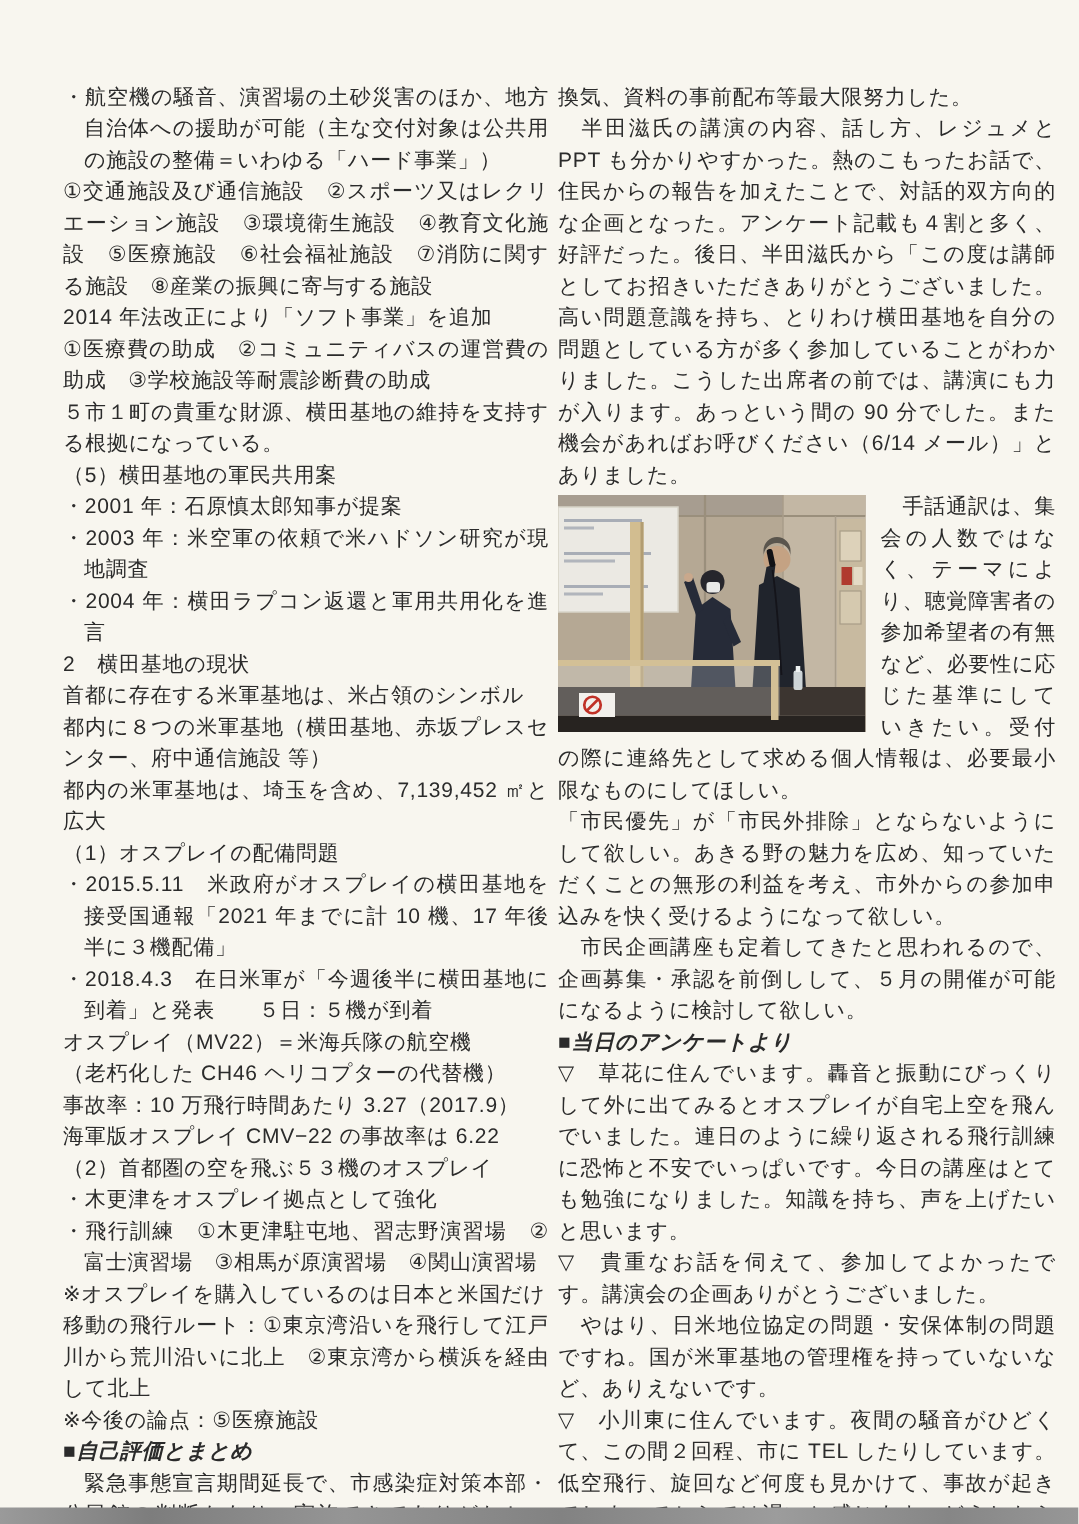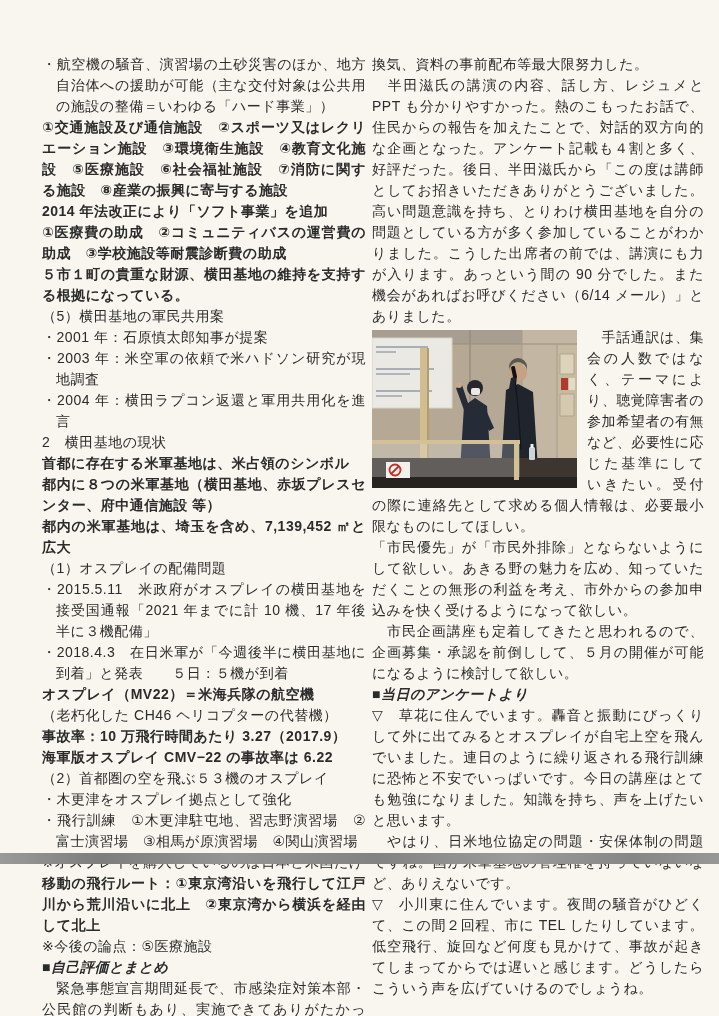--- a/index.html
+++ b/index.html
@@ -3,28 +3,28 @@
 <meta charset="utf-8">
 <style>
   html,body{margin:0;padding:0;}
   body{
     width:719px;height:1016px;
     background:#f8f6ef;
     font-family:"Liberation Sans","DejaVu Sans",sans-serif;
     color:#2b2b2b;
     overflow:hidden;
   }
-  .page{position:relative;width:719px;height:864px;background:#f8f6ef;}
+  .page{position:relative;width:719px;height:1016px;background:#f8f6ef;}
   .col{position:absolute;top:54px;font-size:14px;line-height:21px;letter-spacing:0.5px;text-align:justify;}
   .col-left{left:42px;width:324px;}
   .col-right{left:372px;width:332px;}
   p.ln{margin:0;}
   .b{padding-left:14px;text-indent:-14px;}      
   .p1{margin-left:14px;}                        
-  .s1{margin-left:28px;font-weight:bold;}                        
+  .s1{margin-left:28px;}                        
   .s2{margin-left:40px;}                        
   .hsec-l{margin-left:22px;font-weight:bold;}   
   .hsec{font-weight:bold;}                      
   .gap{margin-top:21px;font-style:italic;}
   .body-ind{margin-left:20px;text-indent:14px;}
   .photo{
     float:left;width:205px;height:158px;
     margin:3px 10px 2px 0;
     background:#b5a894;
   }
@@ -155,19 +155,20 @@
         </svg>
       </div>
       <p class="ln" id="photoPara">　手話通訳は、集会の人数ではなく、テーマにより、聴覚障害者の参加希望者の有無など、必要性に応じた基準にしていきたい。受付の際に連絡先として求める個人情報は、必要最小限なものにしてほしい。</p>
     </div>
 
     <div id="rcPost">
         <p class="ln">「市民優先」が「市民外排除」とならないようにして欲しい。あきる野の魅力を広め、知っていただくことの無形の利益を考え、市外からの参加申込みを快く受けるようになって欲しい。</p>
         <p class="ln">　市民企画講座も定着してきたと思われるので、企画募集・承認を前倒しして、５月の開催が可能になるように検討して欲しい。</p>
         <p class="ln hsec gap">■当日のアンケートより</p>
         <p class="ln">▽　草花に住んでいます。轟音と振動にびっくりして外に出てみるとオスプレイが自宅上空を飛んでいました。連日のように繰り返される飛行訓練に恐怖と不安でいっぱいです。今日の講座はとても勉強になりました。知識を持ち、声を上げたいと思います。</p>
+        <p class="ln">▽　貴重なお話を伺えて、参加してよかったです。講演会の企画ありがとうございました。</p>
         <p class="ln">　やはり、日米地位協定の問題・安保体制の問題ですね。国が米軍基地の管理権を持っていないなど、ありえないです。</p>
         <p class="ln">▽　小川東に住んでいます。夜間の騒音がひどくて、この間２回程、市に TEL したりしています。低空飛行、旋回など何度も見かけて、事故が起きてしまってからでは遅いと感じます。どうしたらこういう声を広げていけるのでしょうね。</p>
       </div>
   </div>
 
   <div class="scan-bar"></div>
 </div>
 
 </body></html>

